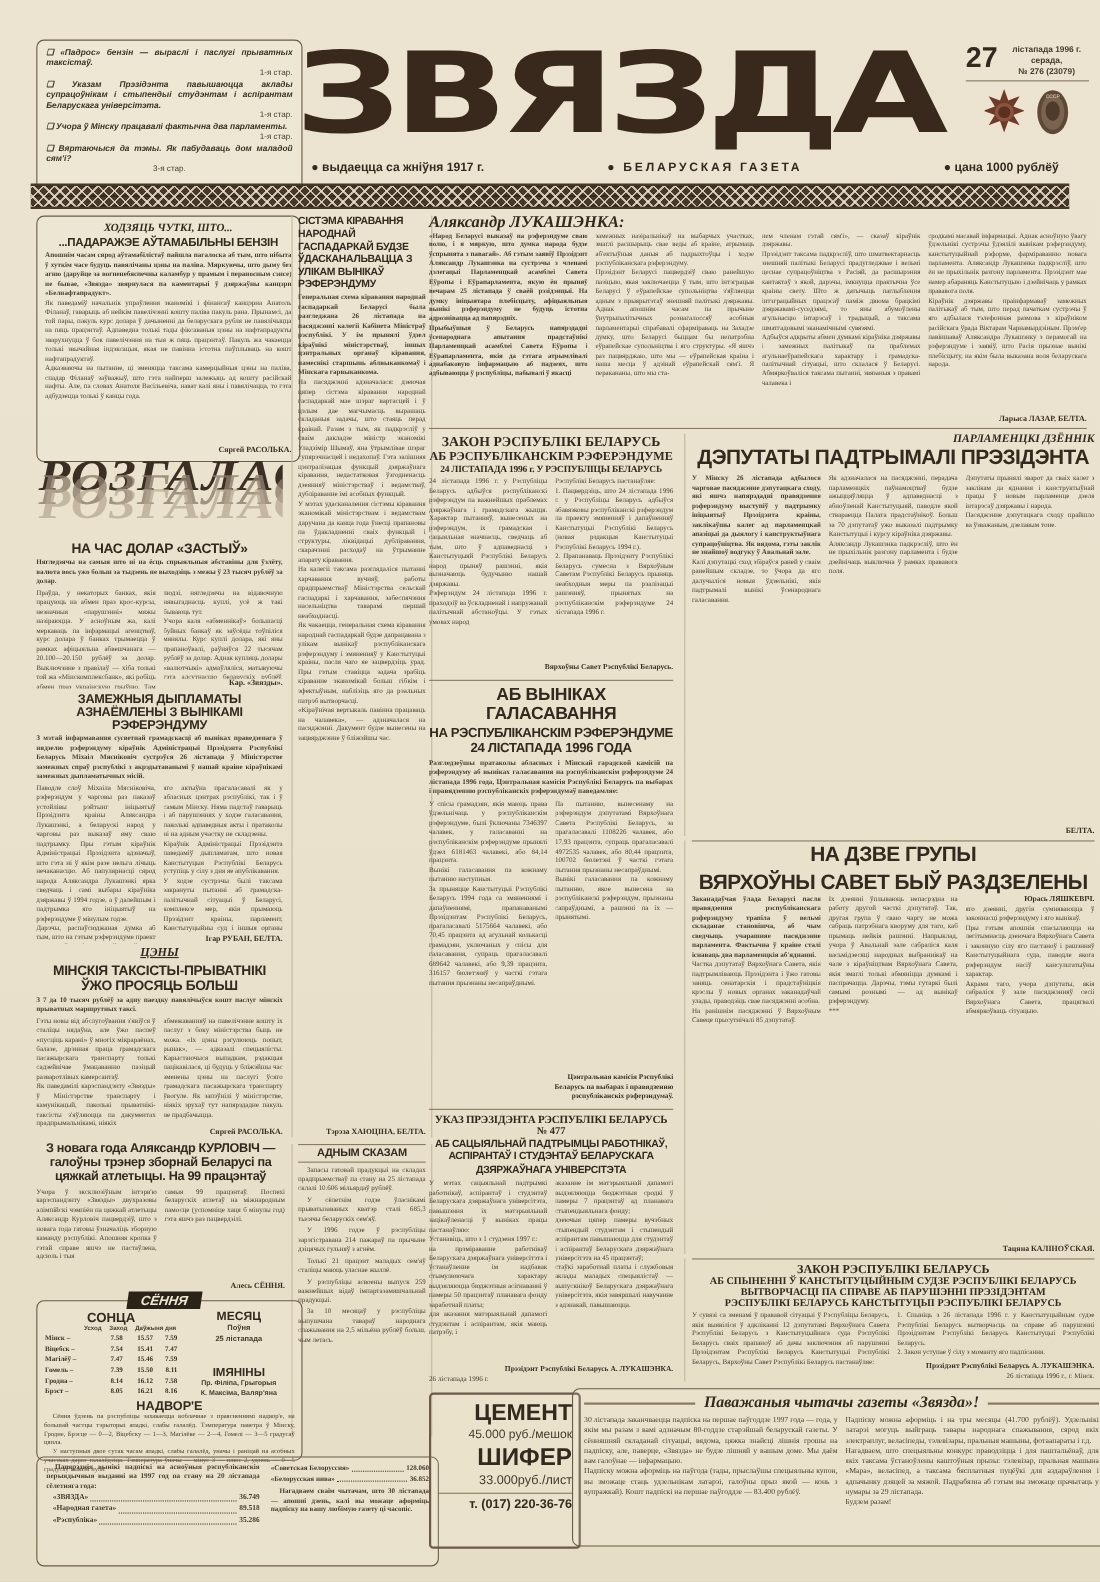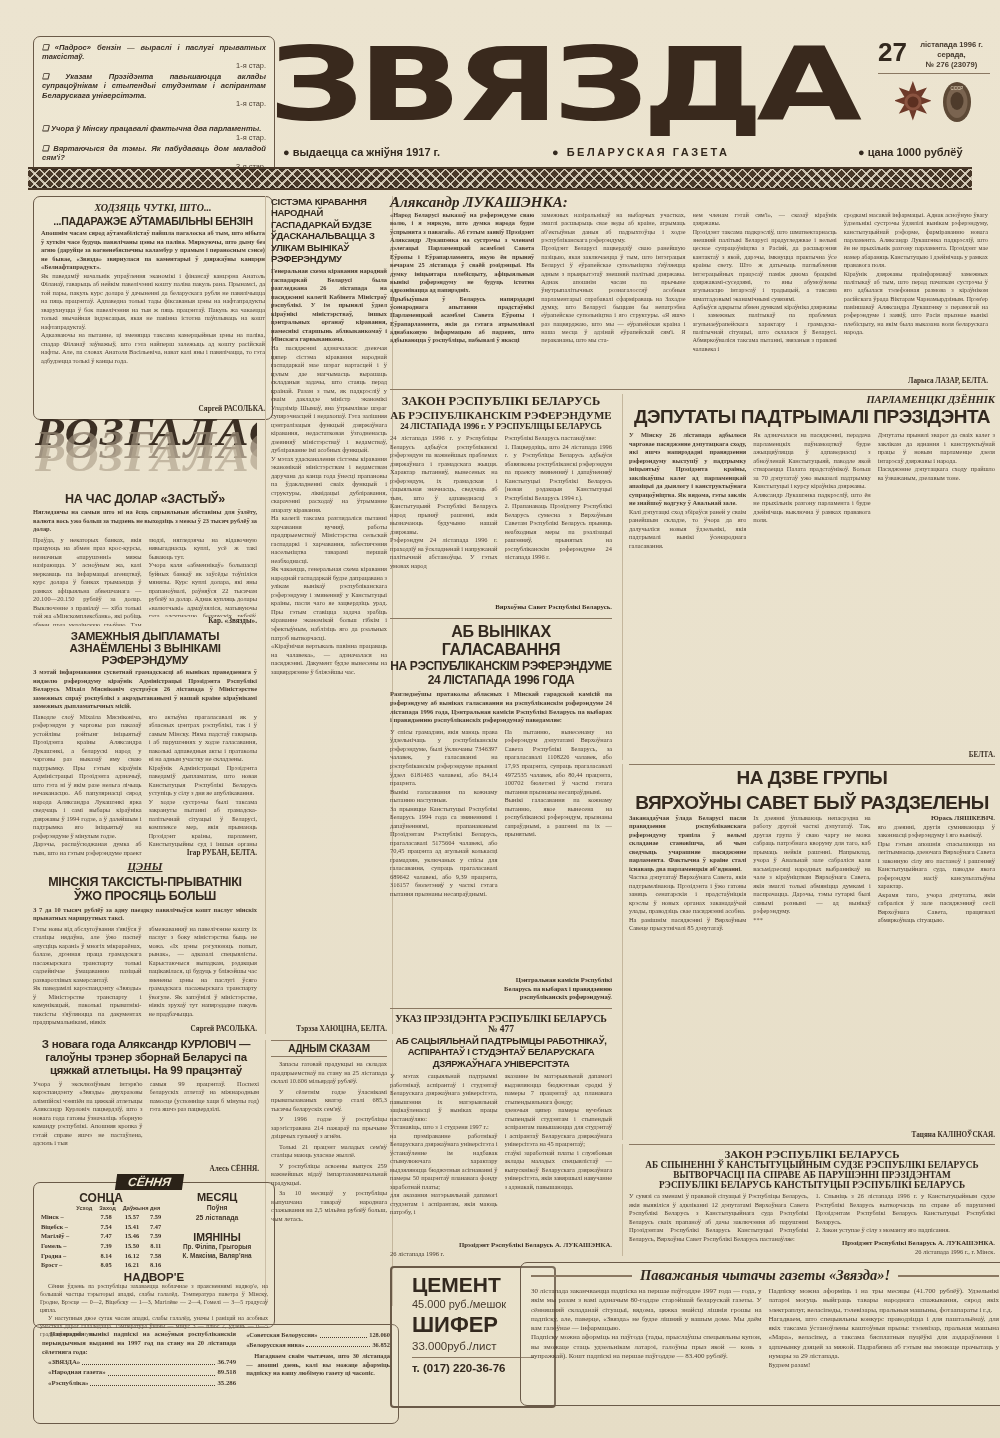--- a/index.html
+++ b/index.html
@@ -46,39 +46,39 @@
   <div class="abs box" style="left:33px;top:36px;width:224px;height:126px;padding:6px 8px">
     <div>
 
         <div style="margin-bottom:1px">
           <div style="font:italic bold 7.6px/1.25 'Liberation Sans',sans-serif;color:#3c3127;text-align:justify">
             <span>❑ </span><span>«Падрос» бензін — выраслі і паслугі прыватных таксістаў.</span>
           </div>
           <div style="font:7.4px/1.2 'Liberation Sans',sans-serif;text-align:right;color:#4a3d30">1-я стар.</div>
         </div>
 
-        <div style="margin-bottom:15px">
+        <div style="margin-bottom:1px">
           <div style="font:italic bold 7.6px/1.25 'Liberation Sans',sans-serif;color:#3c3127;text-align:justify">
             <span>❑ </span><span>Указам Прэзідэнта павышаюцца аклады супрацоўнікам і стыпендыі студэнтам і аспірантам Беларускага універсітэта.</span>
           </div>
           <div style="font:7.4px/1.2 'Liberation Sans',sans-serif;text-align:right;color:#4a3d30">1-я стар.</div>
         </div>
 
         <div style="margin-bottom:1px">
           <div style="font:italic bold 7.6px/1.25 'Liberation Sans',sans-serif;color:#3c3127;text-align:justify">
             <span>❑ </span><span>Учора ў Мінску працавалі фактычна два парламенты.</span>
           </div>
           <div style="font:7.4px/1.2 'Liberation Sans',sans-serif;text-align:right;color:#4a3d30">1-я стар.</div>
         </div>
 
         <div style="margin-bottom:1px">
           <div style="font:italic bold 7.6px/1.25 'Liberation Sans',sans-serif;color:#3c3127;text-align:justify">
             <span>❑ </span><span>Вяртаючыся да тэмы. Як пабудаваць дом маладой сям'і?</span>
           </div>
-          <div style="font:7.4px/1.2 'Liberation Sans',sans-serif;text-align:right;color:#4a3d30">3-я стар.</div>
+          <div style="font:7.4px/1.2 'Liberation Sans',sans-serif;text-align:center;color:#4a3d30">3-я стар.</div>
         </div>
       </div>
   </div>
 
   <div class="abs" style="left:268px;top:34px;width:600px;height:110px;overflow:visible">
     <div class="logo">ЗВЯЗДА</div>
   </div>
 
   <div class="abs" style="left:878px;top:40px;width:112px">
     <div style="display:flex;gap:6px;align-items:flex-start">
@@ -394,21 +394,21 @@
                 <td style="text-align:right">16.21</td>
                 <td style="text-align:right">8.16</td>
               </tr>
             </tbody>
         </table>
       </div>
       <div style="flex:1;text-align:center">
         <div class="mini-h" style="font-size:11px">МЕСЯЦ</div>
         <div style="font:bold 6.8px/1.4 'Liberation Sans',sans-serif">Поўня</div>
         <div style="font:bold 6.8px/1.4 'Liberation Sans',sans-serif">25 лістапада</div>
-        <div class="mini-h" style="font-size:10.5px;margin-top:9px">ІМЯНІНЫ</div>
+        <div class="mini-h" style="font-size:10.5px;margin-top:20px">ІМЯНІНЫ</div>
         <div style="font:bold 6.4px/1.4 'Liberation Sans',sans-serif">Пр. Філіпа, Грыгорыя</div>
         <div style="font:bold 6.4px/1.4 'Liberation Sans',sans-serif">К. Максіма, Валяр'яна</div>
       </div>
     </div>
     <div class="mini-h" style="font-size:11.5px;margin-top:1px">НАДВОР'Е</div>
     <p class="txt" style="font-size:6px">Сёння ўдзень па рэспубліцы захаваецца воблачнае з праясненнямі надвор'е, на большай частцы тэрыторыі ападкі, слабы галалёд. Тэмпература паветра ў Мінску, Гродне, Брэсце — 0—2, Віцебску — 1—3, Магілёве — 2—4, Гомелі — 3—5 градусаў цяпла.</p>
     <p class="txt" style="font-size:6px">У наступныя двое сутак часам ападкі, слабы галалёд, уначы і раніцай на асобных участках дарог галалёдзіца. Тэмпература ўначы — мінус 3 — плюс 2, удзень — 0—5 градусаў вышэй нуля.</p>
   </div>
 
   <div class="abs box" style="left:33px;top:1324px;width:348px;height:88px;padding:5px 8px;display:flex;gap:10px">
@@ -447,21 +447,21 @@
           <div class="drow" style="font-size:6.4px">
             <span>«Белорусская нива»</span>
             <span class="leader"></span>
             <span>36.852</span>
           </div>
         </div>
       <p class="txt lead" style="font-size:6.4px;margin-top:3px">Нагадваем сваім чытачам, што 30 лістапада — апошні дзень, калі вы можаце аформіць падпіску на вашу любімую газету ці часопіс.</p>
     </div>
   </div>
 
-  <div class="abs box" style="left:390px;top:1266px;width:122px;height:128px;border-width:2px;border-radius:4px;padding:5px 20px;text-align:left">
+  <div class="abs box" style="left:390px;top:1266px;width:122px;height:128px;border-width:2px;border-radius:4px;padding:5px 6px;text-align:right">
     <div style="font:bold 21px/1.1 'Liberation Sans',sans-serif;color:#33291f">ЦЕМЕНТ</div>
     <div style="font:11px/1.5 'Liberation Sans',sans-serif">45.000 руб./мешок</div>
     <div style="font:bold 22px/1.1 'Liberation Sans',sans-serif;color:#33291f">ШИФЕР</div>
     <div style="font:11.5px/1.6 'Liberation Sans',sans-serif">33.000руб./лист</div>
     <div class="hdiv" style="margin:2px 0"></div>
     <div style="font:bold 11.5px/1.4 'Liberation Sans',sans-serif;color:#33291f">т. (017) 220-36-76</div>
   </div>
 
   <div class="abs box" style="left:520px;top:1262px;width:468px;height:134px;padding:4px 10px">
     <div style="display:flex;align-items:center;gap:8px">

